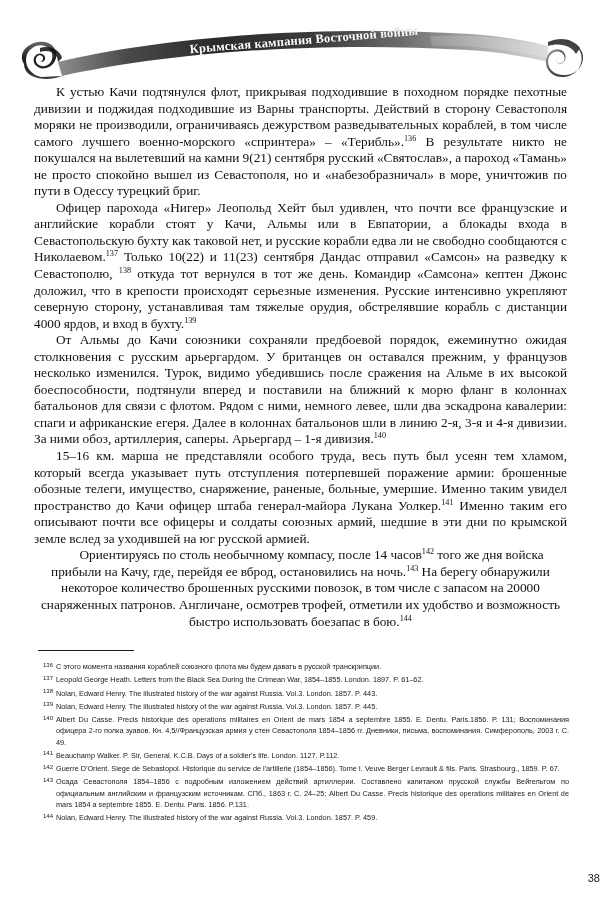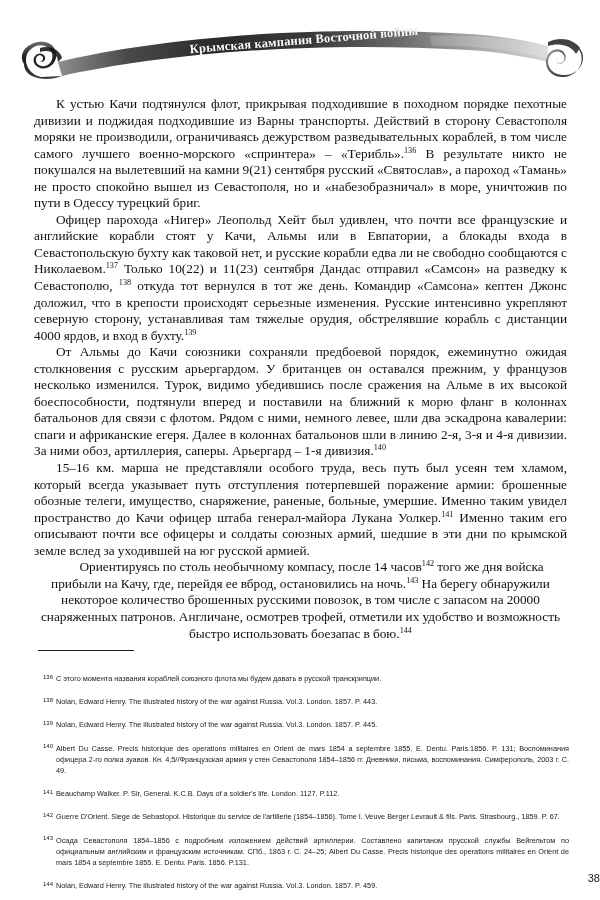--- a/index.html
+++ b/index.html
@@ -60,21 +60,21 @@
     white-space: nowrap;
     transform: rotate(-4.6deg);
     transform-origin: 50% 50%;
     text-shadow: 0 0 1px rgba(0,0,0,0.5);
   }
 
   
   .body-text {
     position: absolute;
     left: 34px;
-    top: 96px;
+    top: 84px;
     width: 533px;
   }
   .body-text p {
     margin: 0 0 0 0;
     text-indent: 22px;
     text-align: justify;
     font-size: 13.3px;
     line-height: 16.55px;
     hyphens: manual;
     word-spacing: -0.2px;
@@ -105,21 +105,20 @@
     font-family: "Liberation Sans", "DejaVu Sans", sans-serif;
     font-size: 7.3px;
     line-height: 11.2px;
     color: #1a1a1a;
     text-align: justify;
   }
   .fn-item {
     position: relative;
     padding-left: 22px;
     margin-bottom: 2.1px;
-    margin-top: 12px;
   }
   .fn-item .fn-num {
     position: absolute;
     left: 3px;
     top: -1.5px;
     width: 16px;
     text-align: right;
     font-size: 6px;
     vertical-align: super;
   }
@@ -212,20 +211,24 @@
 
   <div class="fn-rule"></div>
 
   <div class="footnotes">
 
     <div class="fn-item">
       <span class="fn-num">136</span>
       <span class="fn-text">С этого момента названия кораблей союзного флота мы будем давать в русской транскрипции.</span>
     </div>
 
+    <div class="fn-item">
+      <span class="fn-num">137</span>
+      <span class="fn-text">Leopold George Heath. Letters from the Black Sea During the Crimean War, 1854–1855. London. 1897. P. 61–62.</span>
+    </div>
 
     <div class="fn-item">
       <span class="fn-num">138</span>
       <span class="fn-text">Nolan, Edward Henry. The illustrated history of the war against Russia. Vol.3. London. 1857. P. 443.</span>
     </div>
 
     <div class="fn-item">
       <span class="fn-num">139</span>
       <span class="fn-text">Nolan, Edward Henry. The illustrated history of the war against Russia. Vol.3. London. 1857. P. 445.</span>
     </div>

